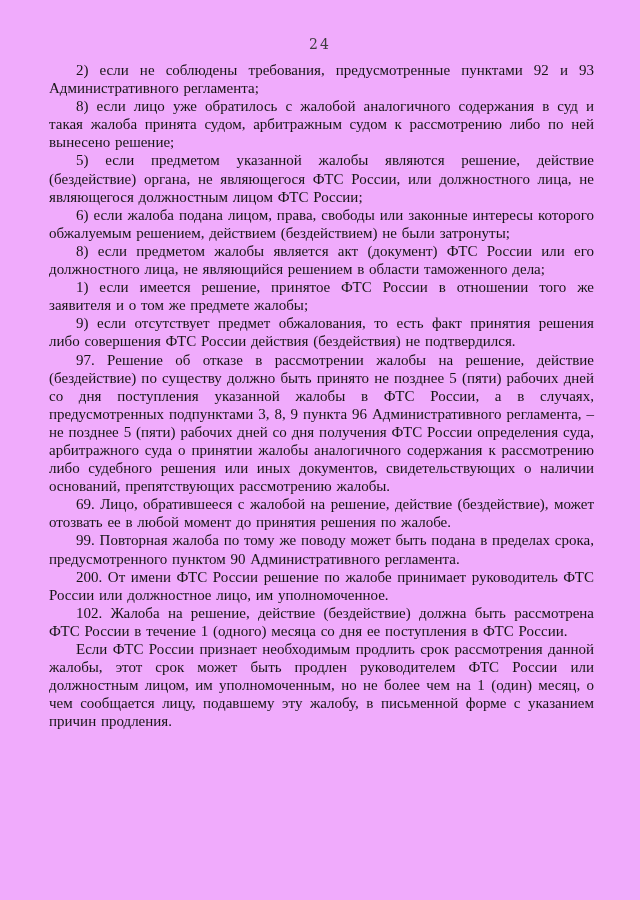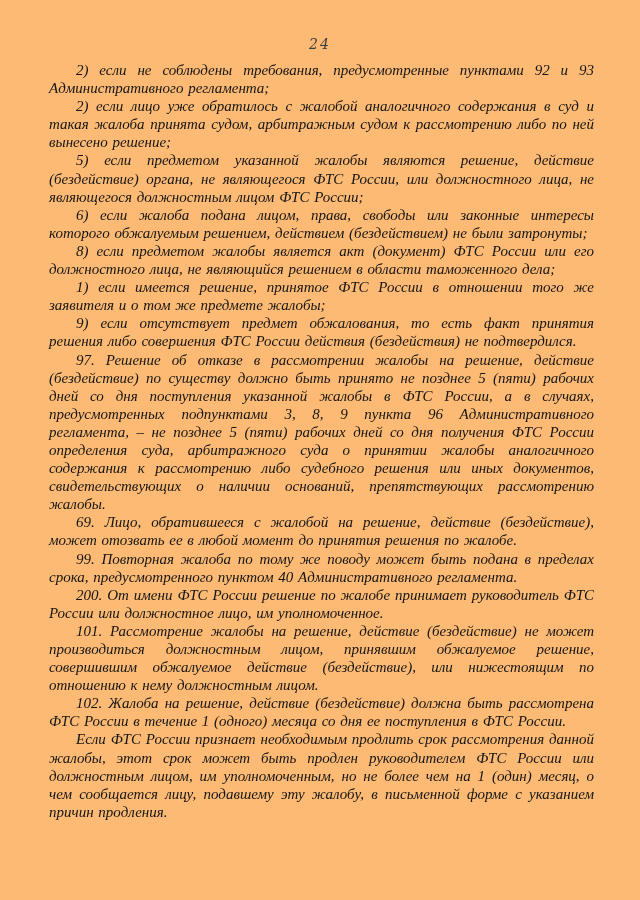--- a/index.html
+++ b/index.html
@@ -4,25 +4,24 @@
 <style>
   html, body {
     margin: 0;
     padding: 0;
     background: #ffffff;
   }
   .page {
     position: relative;
     width: 640px;
     height: 900px;
-    background: #fdba74;
+    background: #f0abfc;
     overflow: hidden;
     font-family: "Liberation Serif", "DejaVu Serif", serif;
     color: #151515;
-    font-style: italic;
   }
   .page-number {
     position: absolute;
     top: 36px;
     left: 0;
     right: 0;
     text-align: center;
     font-size: 14px;
     color: #3d3d3d;
     letter-spacing: 2px;
@@ -47,27 +46,26 @@
   }
 </style>
 </head>
 <body>
 
 <div class="page">
   <div class="page-number">24</div>
 
   <div class="content">
     <p>2) если не соблюдены требования, предусмотренные пунктами 92 и 93 Административного регламента;</p>
-    <p>2) если лицо  уже обратилось с жалобой аналогичного содержания в суд и такая жалоба принята судом, арбитражным судом к рассмотрению либо по ней вынесено решение;</p>
+    <p>8) если лицо  уже обратилось с жалобой аналогичного содержания в суд и такая жалоба принята судом, арбитражным судом к рассмотрению либо по ней вынесено решение;</p>
     <p>5) если предметом указанной жалобы являются решение, действие (бездействие) органа, не являющегося ФТС России, или должностного лица, не являющегося должностным лицом ФТС России;</p>
     <p>6) если жалоба подана лицом, права, свободы или законные интересы которого обжалуемым решением, действием (бездействием) не были затронуты;</p>
     <p>8) если предметом жалобы является акт (документ) ФТС России или его должностного лица, не являющийся решением в области таможенного дела;</p>
     <p>1) если имеется решение, принятое ФТС России в отношении того же заявителя и о том же предмете жалобы;</p>
     <p>9) если отсутствует предмет обжалования, то есть факт принятия решения либо совершения ФТС России действия (бездействия) не подтвердился.</p>
     <p>97. Решение об отказе в рассмотрении жалобы на решение, действие (бездействие) по существу должно быть принято не позднее 5 (пяти) рабочих дней со дня поступления указанной жалобы в ФТС России, а в случаях, предусмотренных подпунктами 3, 8, 9 пункта 96 Административного регламента, – не позднее 5 (пяти) рабочих дней со дня получения ФТС России определения суда, арбитражного суда о принятии жалобы аналогичного содержания к рассмотрению либо судебного решения или иных документов, свидетельствующих о наличии оснований, препятствующих рассмотрению жалобы.</p>
     <p>69. Лицо, обратившееся с жалобой на решение, действие (бездействие), может отозвать ее в любой момент до принятия решения по жалобе.</p>
-    <p>99. Повторная жалоба по тому же поводу может быть подана в пределах срока, предусмотренного пунктом 40 Административного регламента.</p>
+    <p>99. Повторная жалоба по тому же поводу может быть подана в пределах срока, предусмотренного пунктом 90 Административного регламента.</p>
     <p>200. От имени ФТС России решение по жалобе принимает руководитель ФТС России или должностное лицо, им уполномоченное.</p>
-    <p>101. Рассмотрение жалобы на решение, действие (бездействие) не может производиться должностным лицом, принявшим обжалуемое решение, совершившим обжалуемое действие (бездействие), или нижестоящим по отношению к нему должностным лицом.</p>
     <p>102. Жалоба на решение, действие (бездействие) должна быть рассмотрена ФТС России в течение 1 (одного) месяца со дня ее поступления в ФТС России.</p>
     <p>Если ФТС России признает необходимым продлить срок рассмотрения данной жалобы, этот срок может быть продлен руководителем ФТС России или должностным лицом, им уполномоченным, но не более чем на 1 (один) месяц, о чем сообщается лицу, подавшему эту жалобу, в письменной форме с указанием причин продления.</p>
   </div>
 </div>
 
 </body></html>

